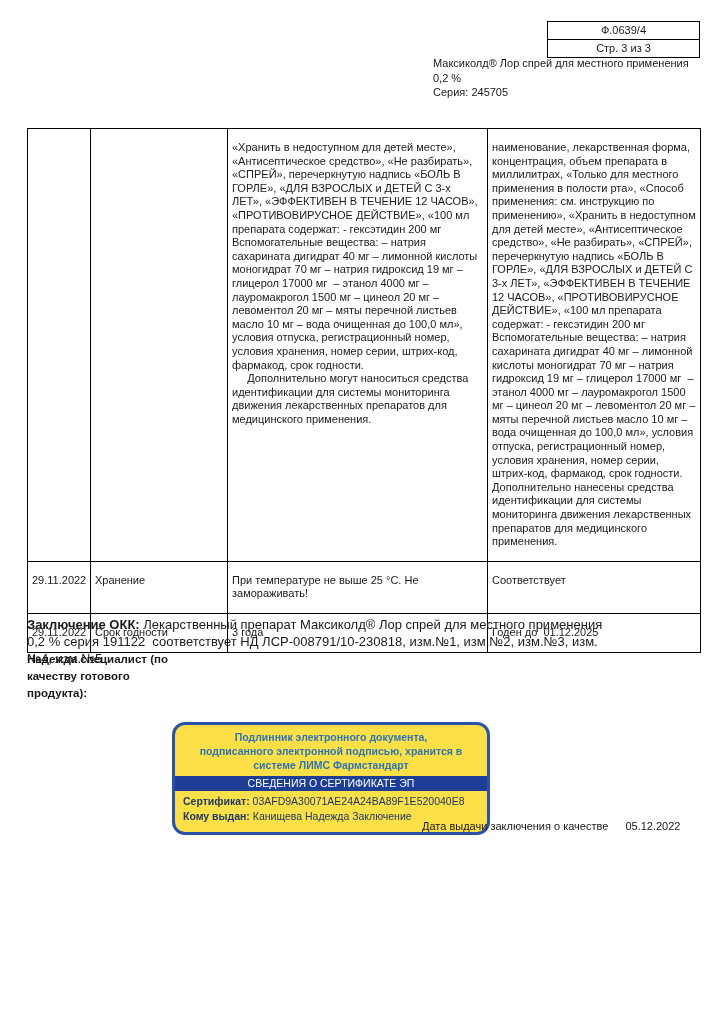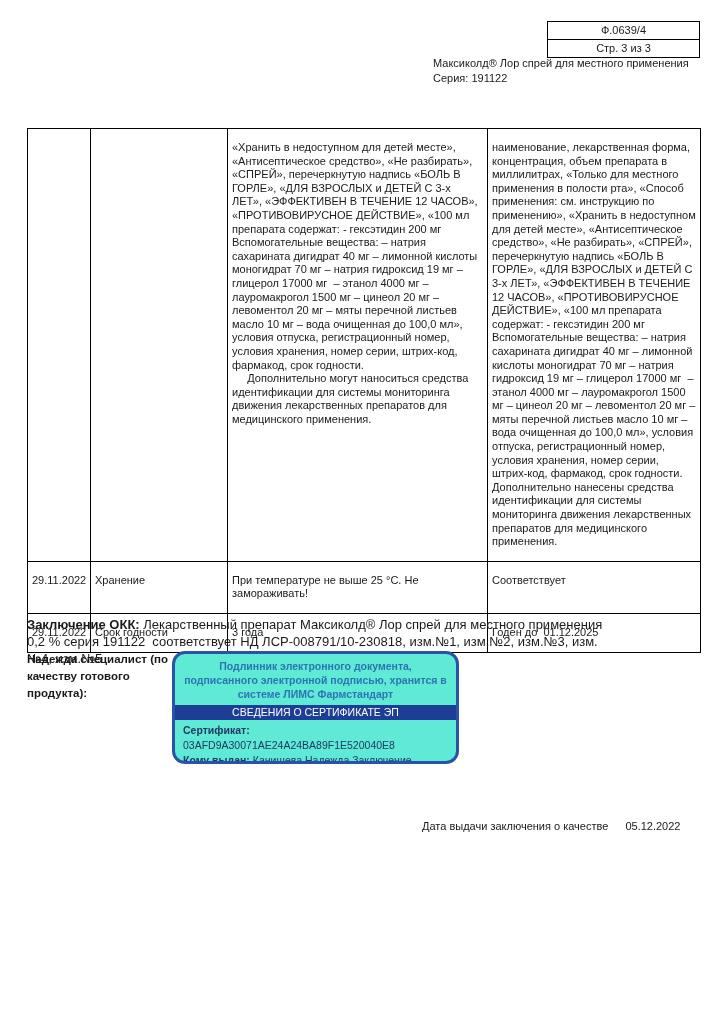--- a/index.html
+++ b/index.html
@@ -77,24 +77,24 @@
     left: 27px; top: 651px;
     width: 150px;
     font-size: 11.5px;
     line-height: 17px;
     font-weight: bold;
   }
 
   
   .sig-box {
     position: absolute;
-    left: 172px; top: 651px;
-    width: 287px;
+    left: 172px; top: 722px;
+    width: 318px;
     height: 113px;
-    background: #5eead4;
+    background: #fde047;
     border: 3px solid #2b51a8;
     border-radius: 13px;
     overflow: hidden;
   }
   .sig-notice {
     color: #2e74b5;
     font-weight: bold;
     font-size: 10.5px;
     line-height: 13.8px;
     text-align: center;
@@ -130,21 +130,22 @@
 
 <div class="page">
 
   <div class="form-box">
     <div class="cell">Ф.0639/4</div>
     <div class="cell">Стр. 3 из 3</div>
   </div>
 
   <div class="header-block">
     <div>Максиколд® Лор спрей для местного применения</div>
-    <div>Серия: 191122</div>
+    <div>0,2 %</div>
+    <div>Серия: 245705</div>
   </div>
 
   <table class="main">
     <tbody>
         <tr class="big">
       <td class="c-date"></td>
       <td class="c-param"></td>
       <td class="c-res">
         <div class="pre clip">«Хранить в недоступном для детей месте», «Антисептическое средство», «Не разбирать», «СПРЕЙ», перечеркнутую надпись «БОЛЬ В ГОРЛЕ», «ДЛЯ ВЗРОСЛЫХ и ДЕТЕЙ С 3-х ЛЕТ», «ЭФФЕКТИВЕН В ТЕЧЕНИЕ 12 ЧАСОВ», «ПРОТИВОВИРУСНОЕ ДЕЙСТВИЕ», «100 мл препарата содержат: - гексэтидин 200 мг Вспомогательные вещества: – натрия сахарината дигидрат 40 мг – лимонной кислоты моногидрат 70 мг – натрия гидроксид 19 мг – глицерол 17000 мг  – этанол 4000 мг – лауромакрогол 1500 мг – цинеол 20 мг – левоментол 20 мг – мяты перечной листьев масло 10 мг – вода очищенная до 100,0 мл», условия отпуска, регистрационный номер, условия хранения, номер серии, штрих-код, фармакод, срок годности.
      Дополнительно могут наноситься средства идентификации для системы мониторинга движения лекарственных препаратов для медицинского применения.</div>

